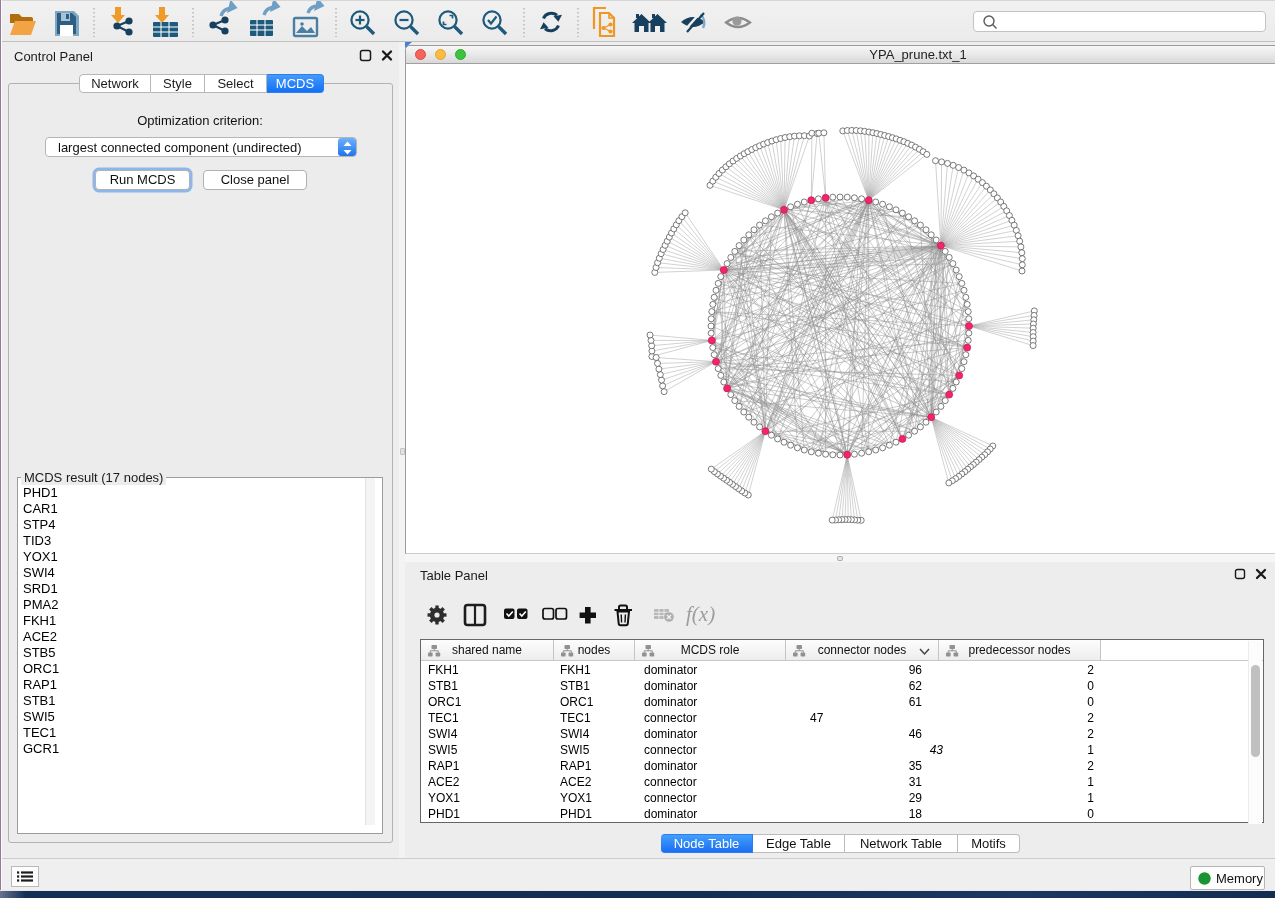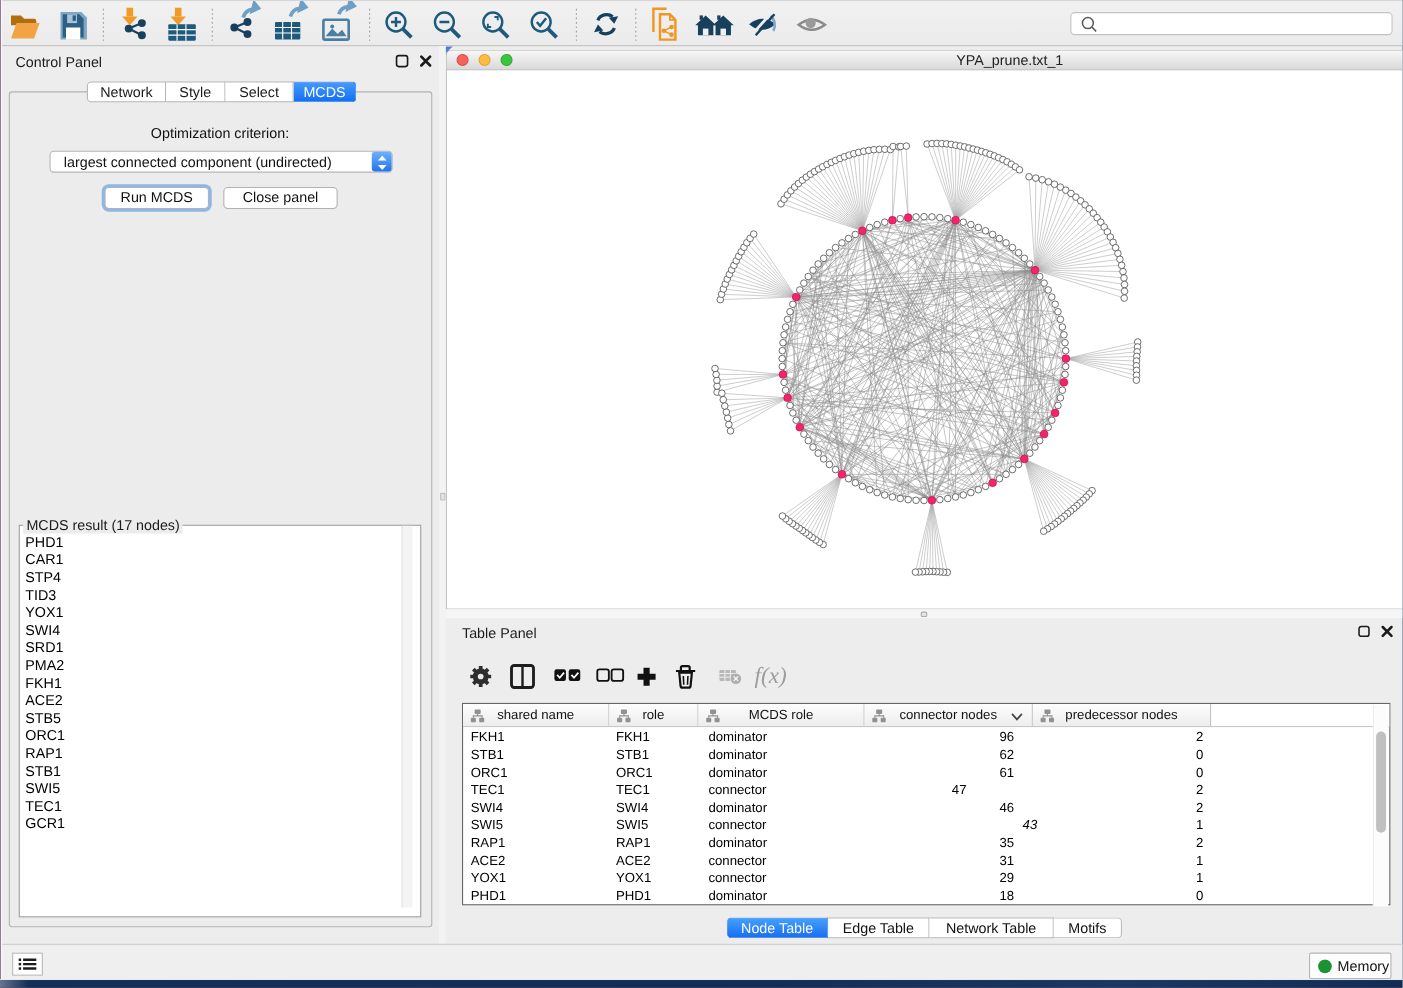--- a/index.html
+++ b/index.html
@@ -1061,21 +1061,21 @@
         <use href="#colic" x="140" y="4"></use>
         <use href="#colic" x="221" y="4"></use>
         <use href="#colic" x="372" y="4"></use>
         <use href="#colic" x="525" y="4"></use>
         <path d="M499,9 l4.5,5 4.5,-5" fill="none" stroke="#444444" stroke-width="1.5"></path>
       </svg>
       <div class="hcell" style="left:0;width:133px;">
           <div class="hlabel">shared name</div>
         </div>
       <div class="hcell" style="left:133px;width:81px;">
-          <div class="hlabel">role</div>
+          <div class="hlabel">nodes</div>
         </div>
       <div class="hcell" style="left:214px;width:151px;">
           <div class="hlabel">MCDS role</div>
         </div>
       <div class="hcell" style="left:365px;width:153px;">
           <div class="hlabel">connector nodes</div>
         </div>
       <div class="hcell" style="left:518px;width:162px;">
           <div class="hlabel">predecessor nodes</div>
         </div>
@@ -1099,21 +1099,21 @@
           <span class="tc" style="left:7px;">ORC1</span>
           <span class="tc" style="left:139px;">ORC1</span>
           <span class="tc" style="left:223px;">dominator</span>
           <span class="tc" style="left:401px;width:100px;text-align:right;">61</span>
           <span class="tc" style="left:573px;width:100px;text-align:right;">0</span>
         </div>
 <div class="trow" style="top:70px;">
           <span class="tc" style="left:7px;">TEC1</span>
           <span class="tc" style="left:139px;">TEC1</span>
           <span class="tc" style="left:223px;">connector</span>
-          <span class="tc" style="left:401px;width:100px;text-align:center;">47</span>
+          <span class="tc" style="left:389px;width:100px;text-align:left;">47</span>
           <span class="tc" style="left:573px;width:100px;text-align:right;">2</span>
         </div>
 <div class="trow" style="top:86px;">
           <span class="tc" style="left:7px;">SWI4</span>
           <span class="tc" style="left:139px;">SWI4</span>
           <span class="tc" style="left:223px;">dominator</span>
           <span class="tc" style="left:401px;width:100px;text-align:right;">46</span>
           <span class="tc" style="left:573px;width:100px;text-align:right;">2</span>
         </div>
 <div class="trow" style="top:102px;">

